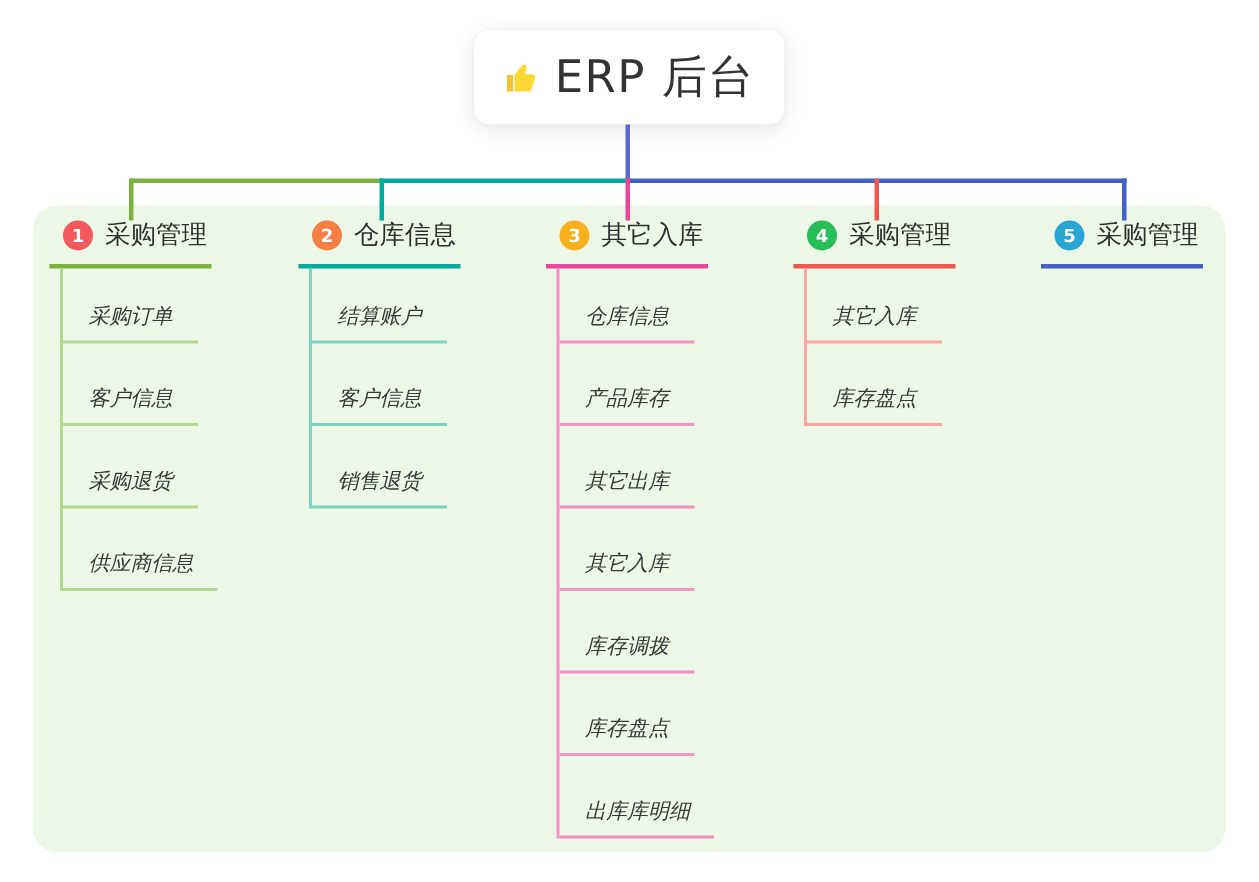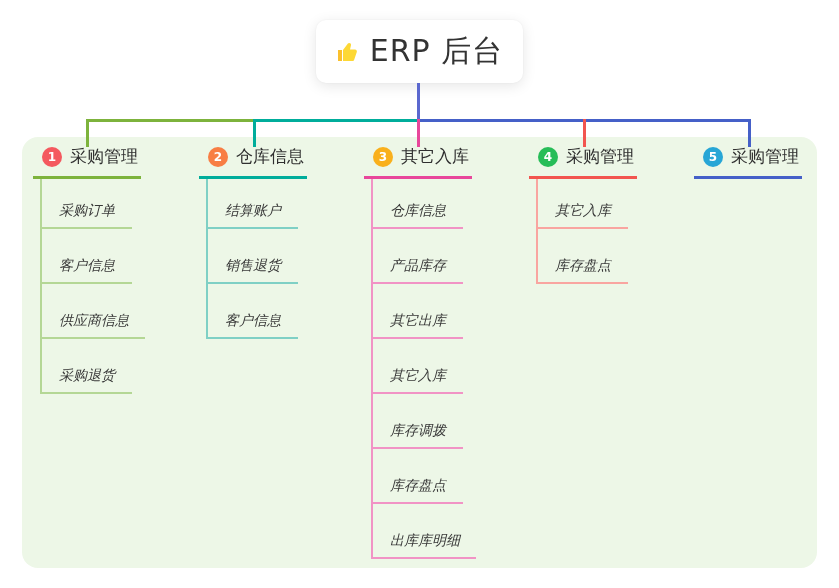--- a/index.html
+++ b/index.html
@@ -84,41 +84,41 @@
       <span class="branch-label">采购管理</span>
     </div>
     <ul class="sub-list">
           <li class="sub-item">
             <span>采购订单</span>
           </li>
           <li class="sub-item">
             <span>客户信息</span>
           </li>
           <li class="sub-item">
-            <span>供应商信息</span>
+            <span>采购退货</span>
           </li>
           <li class="sub-item">
-            <span>采购退货</span>
+            <span>供应商信息</span>
           </li>
         </ul>
   </div>
       <div class="branch" style="left: 199px; --line: #00ad9b; --sub: #7fd0c5;">
     <div class="branch-header">
       <span class="badge" style="background: rgb(248, 126, 68);">2</span>
       <span class="branch-label">仓库信息</span>
     </div>
     <ul class="sub-list">
           <li class="sub-item">
             <span>结算账户</span>
           </li>
           <li class="sub-item">
-            <span>销售退货</span>
+            <span>客户信息</span>
           </li>
           <li class="sub-item">
-            <span>客户信息</span>
+            <span>销售退货</span>
           </li>
         </ul>
   </div>
       <div class="branch" style="left: 364px; --line: #e8479b; --sub: #f193c5;">
     <div class="branch-header">
       <span class="badge" style="background: rgb(249, 176, 28);">3</span>
       <span class="branch-label">其它入库</span>
     </div>
     <ul class="sub-list">
           <li class="sub-item">

